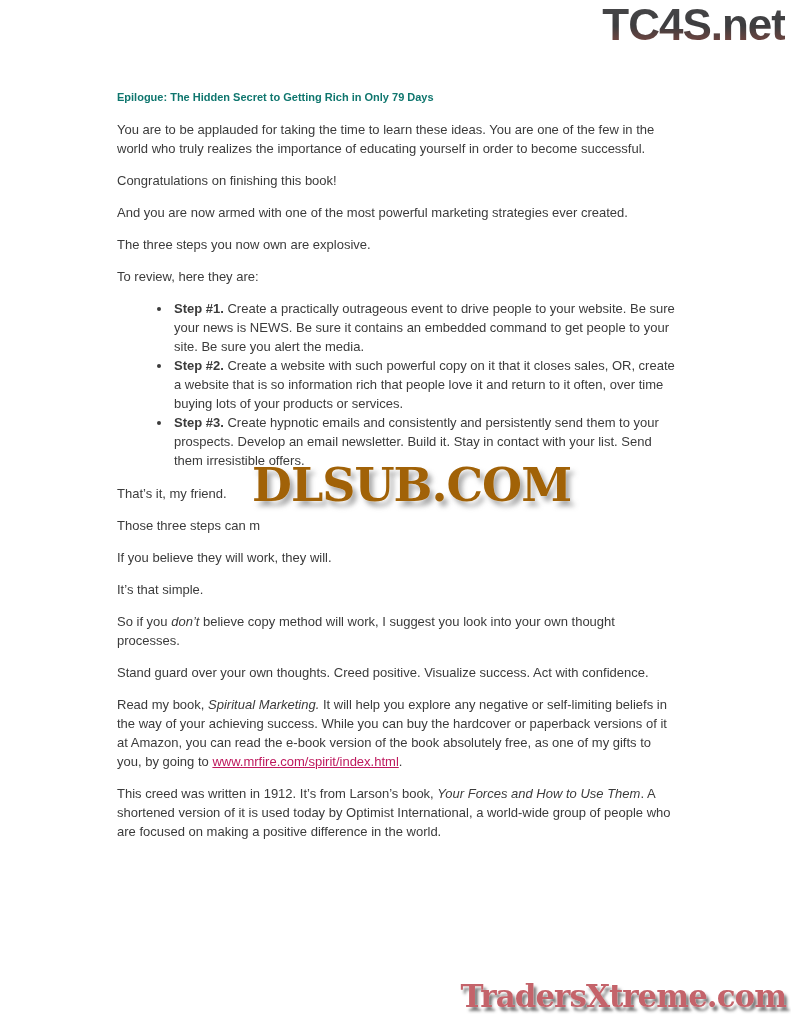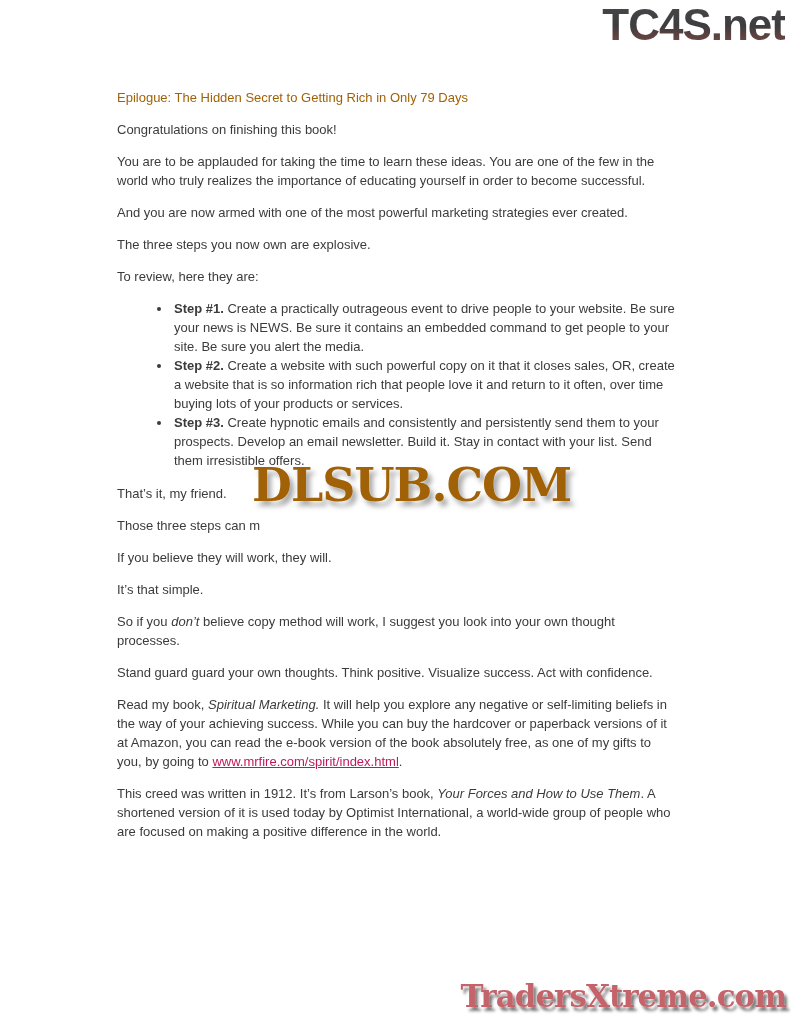--- a/index.html
+++ b/index.html
@@ -21,21 +21,21 @@
     background:linear-gradient(180deg,#4a4a4c 0%, #3d3d3f 52%, #6e4540 82%, #96544a 100%);
     -webkit-background-clip:text; background-clip:text;
     color:transparent;
   }
   
   .content {
     position:absolute; left:117px; top:88px; width:558px;
     font-size:13px; line-height:19px;
   }
   .content p { margin:0 0 13px 0; }
-  .doc-title { font-weight:normal; color:#a16207; margin:0 0 13px 0; font-size:13px; }
+  .doc-title { font-weight:bold; color:#0f766e; margin:0 0 13px 0; font-size:11px; }
   .bullets { margin:0 0 3px 0; padding-left:55px; list-style:disc outside; }
   .bullets li { padding-left:2px; }
   .indented { margin-left:29px; }
   .bold { font-weight:bold; }
   .italic { font-style:italic; }
   a.doclink { color:#be185d; text-decoration:underline; }
   .spacer-after-list { height:11px; }
   
   .dlsub-watermark {
     position:absolute; left:252px; top:462px;
@@ -69,23 +69,23 @@
 <body>
 
 <div class="page">
 
   <div class="tc4s-logo">TC4S.net</div>
 
   <div class="content">
 
     <p class="doc-title">Epilogue: The Hidden Secret to Getting Rich in Only 79 Days</p>
 
+    <p>You are to be applauded for taking the time to learn these ideas. You are one of the few in the world who truly realizes the importance of educating yourself in order to become successful.</p>
+
     <p>Congratulations on finishing this book!</p>
-
-    <p>You are to be applauded for taking the time to learn these ideas. You are one of the few in the world who truly realizes the importance of educating yourself in order to become successful.</p>
 
     <p>And you are now armed with one of the most powerful marketing strategies ever created.</p>
 
     <p>The three steps you now own are explosive.</p>
 
     <p>To review, here they are:</p>
 
     <ul class="bullets">
       <li><span class="bold">Step #1.</span><span> Create a practically outrageous event to drive people to your website. Be sure your news is NEWS. Be sure it contains an embedded command to get people to your site. Be sure you alert the media.</span></li>
       <li><span class="bold">Step #2.</span><span> Create a website with such powerful copy on it that it closes sales, OR, create a website that is so information rich that people love it and return to it often, over time buying lots of your products or services.</span></li>
@@ -99,21 +99,21 @@
     <p>Those three steps can m</p>
 
 
 
     <p class="indented">If you believe they will work, they will.</p>
 
     <p>It’s that simple.</p>
 
     <p><span>So if you </span><span class="italic">don’t</span><span> believe copy method will work, I suggest you look into your own thought processes.</span></p>
 
-    <p>Stand guard guard your own thoughts. Think positive. Visualize success. Act with confidence.</p>
+    <p>Stand guard over your own thoughts. Creed positive. Visualize success. Act with confidence.</p>
 
     <p><span>Read my book, </span><span class="italic">Spiritual Marketing.</span><span> It will help you explore any negative or self-limiting beliefs in the way of your achieving success. While you can buy the hardcover or paperback versions of it at Amazon, you can read the e-book version of the book absolutely free, as one of my gifts to you, by going to </span><a href="#" class="doclink">www.mrfire.com/spirit/index.html</a><span>.</span></p>
 
 
     <p><span>This creed was written in 1912. It’s from Larson’s book, </span><span class="italic">Your Forces and How to Use Them</span><span>. A shortened version of it is used today by Optimist International, a world-wide group of people who are focused on making a positive difference in the world.</span></p>
 
   </div>
 
   <div class="dlsub-watermark">DLSUB.COM</div>
 

